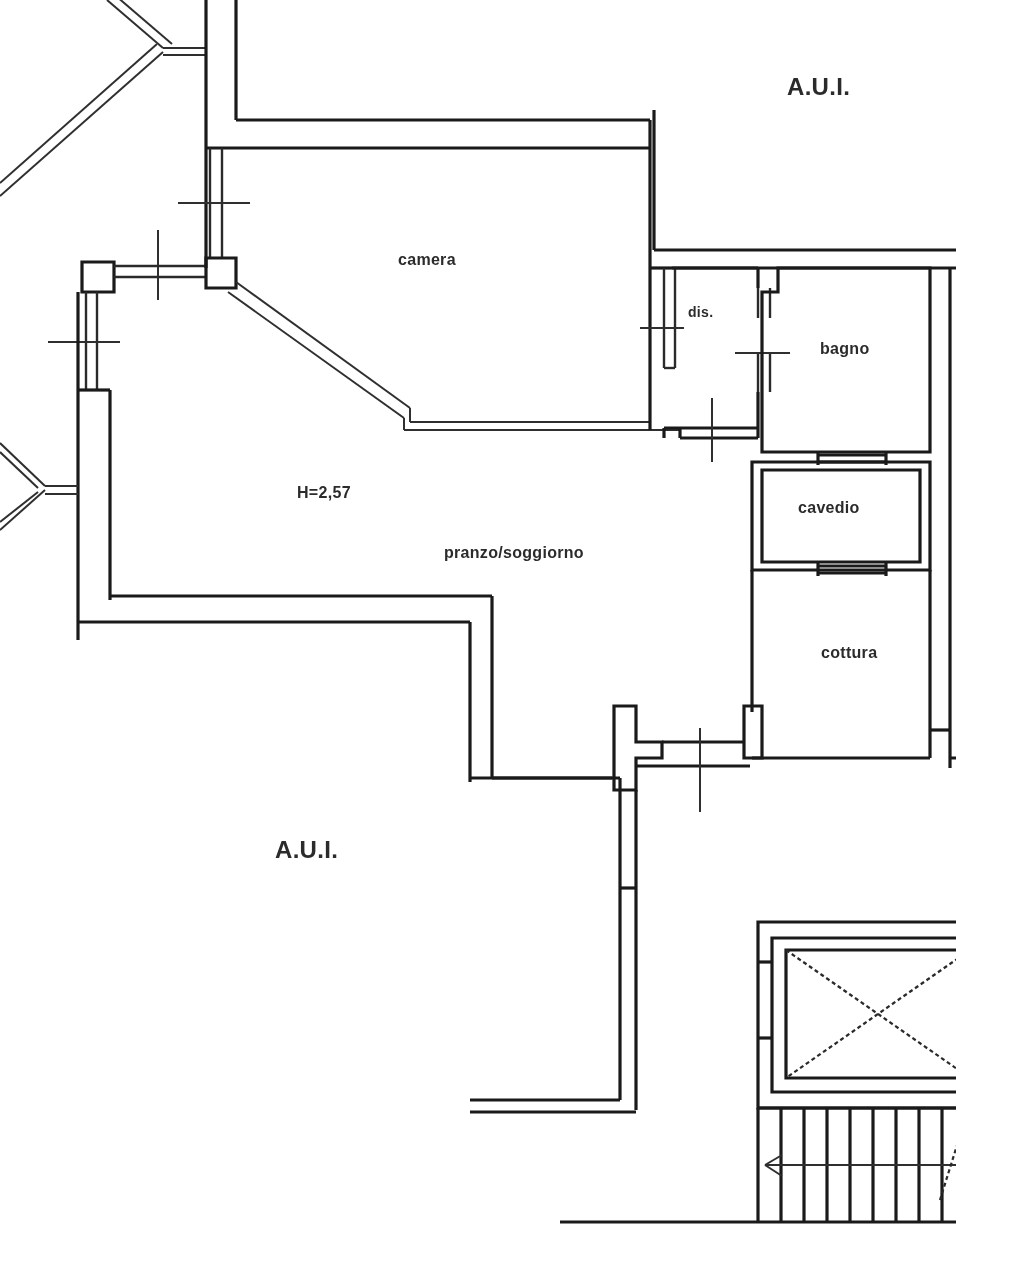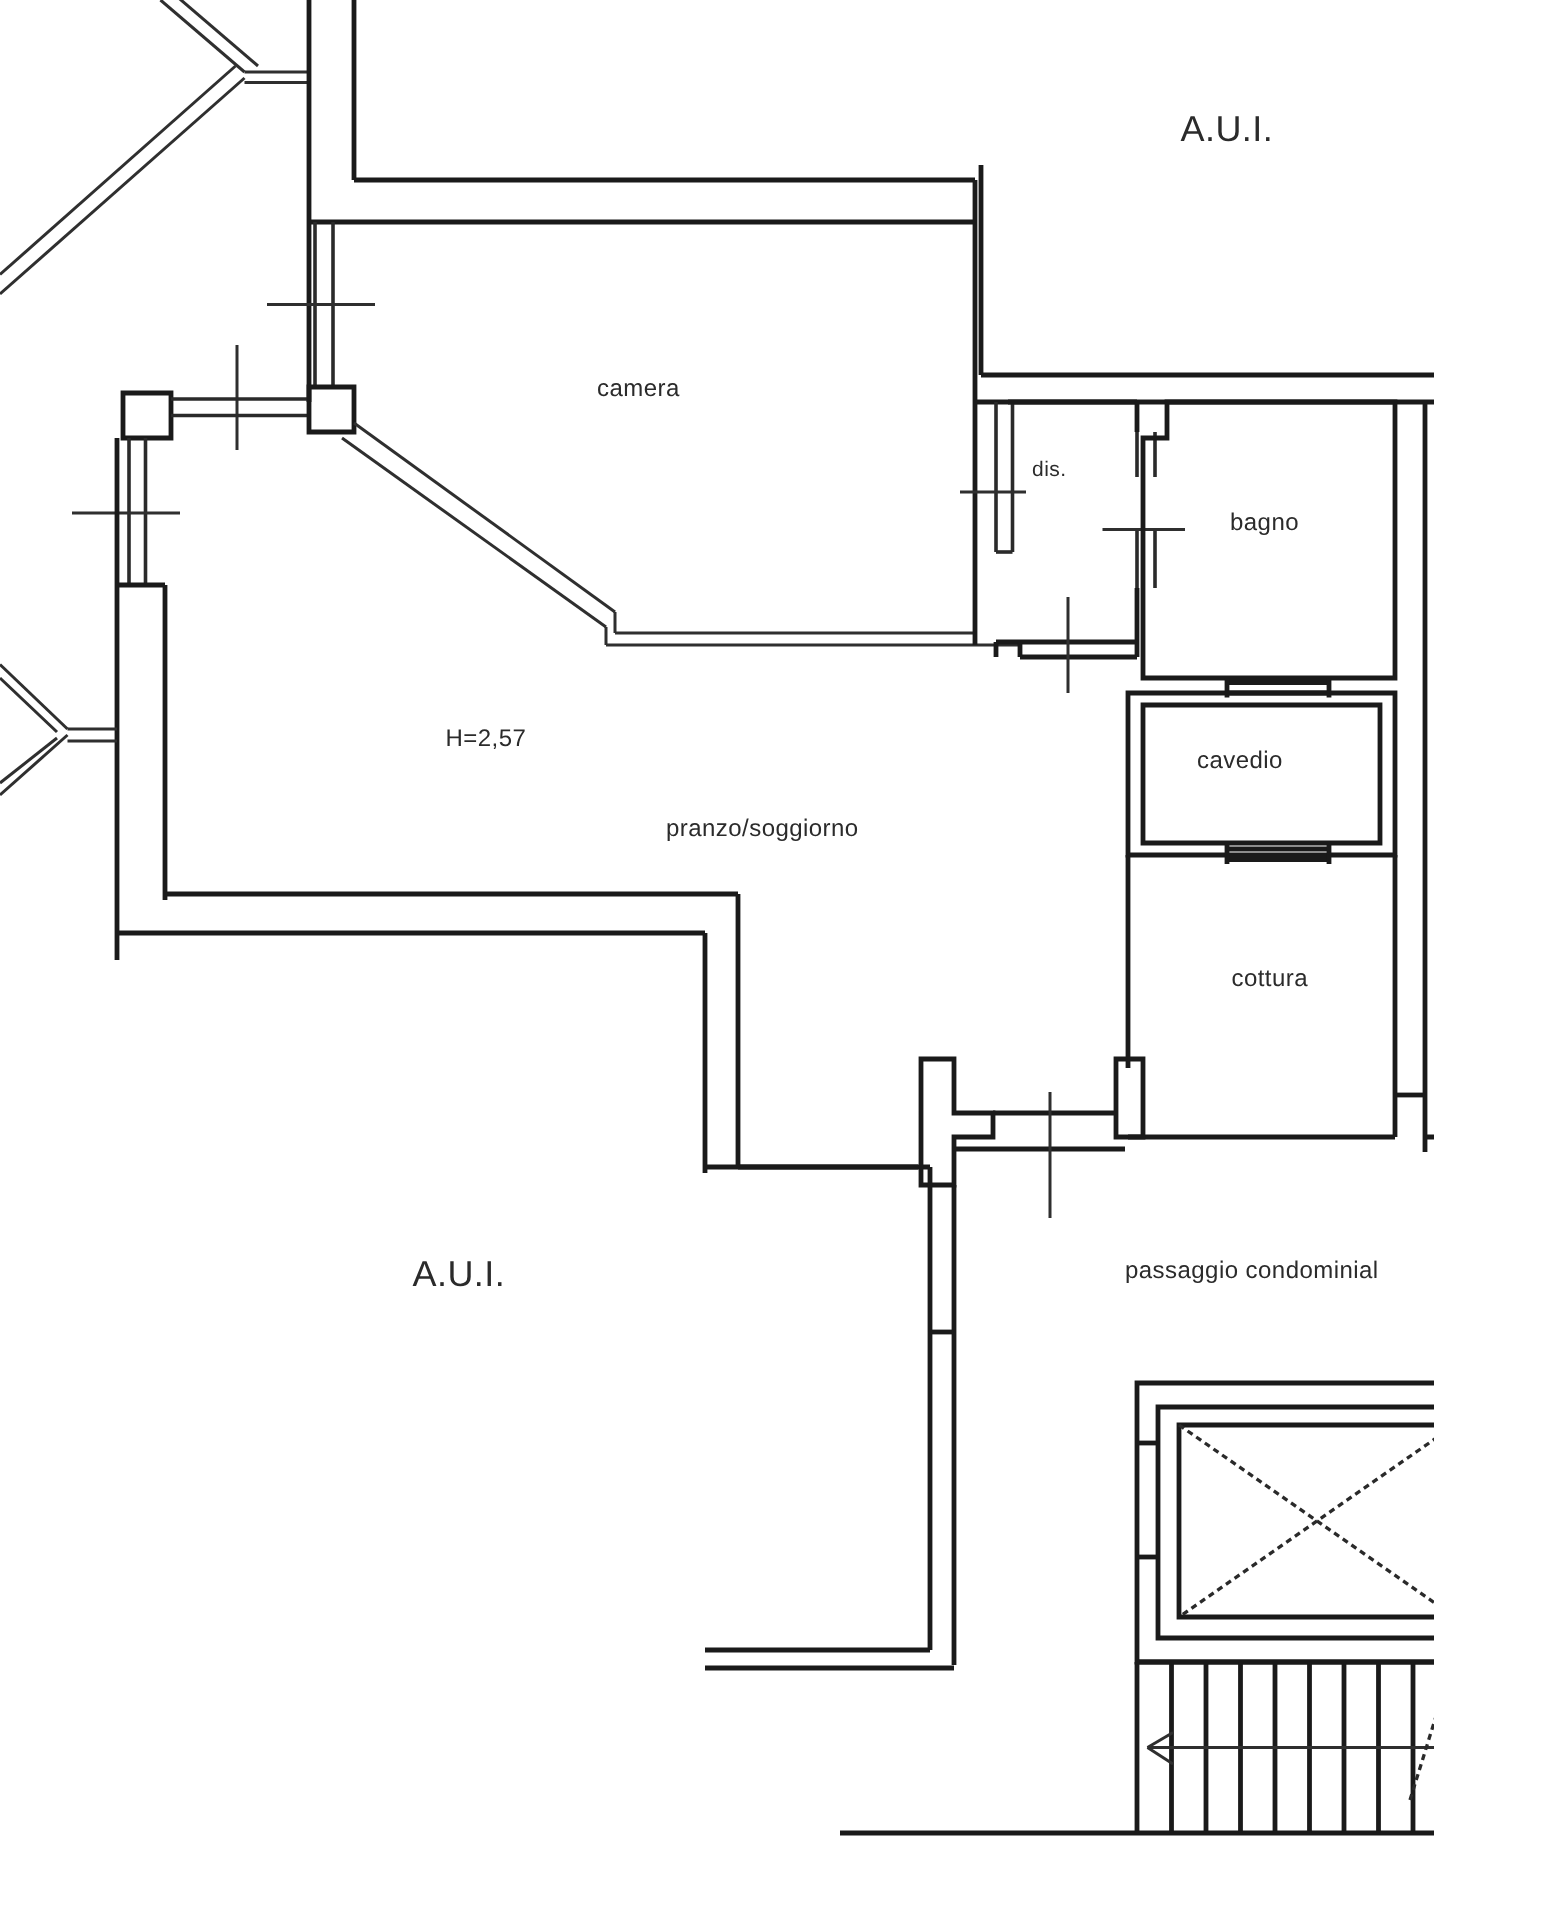--- a/index.html
+++ b/index.html
@@ -10,20 +10,21 @@
   }
   body {
     font-family: "Liberation Sans", sans-serif;
   }
   #plan-root {
     position: relative;
     width: 956px;
     height: 1280px;
     background: #f97316;
     overflow: hidden;
+    font-weight: bold;
   }
   #plan-svg {
     position: absolute;
     left: 0;
     top: 0;
     width: 1036px;
     height: 1280px;
     display: block;
   }
   .room-label {
@@ -319,15 +320,14 @@
   <div class="room-label" style="left:798px; top:500px;text-align:center;">cavedio</div>
 
   <div class="room-label" style="left:821px; top:645px;">cottura</div>
 
   <div class="room-label" style="left:297px; top:485px;">H=2,57</div>
 
   <div class="room-label" style="left:444px; top:545px;">pranzo/soggiorno</div>
 
   <div class="room-label label-big" style="left:275px; top:838px;">A.U.I.</div>
 
-  <div class="room-label" style="left:750px; top:840px;">passaggio condominial</div>
 
 </div>
 
 </body></html>

